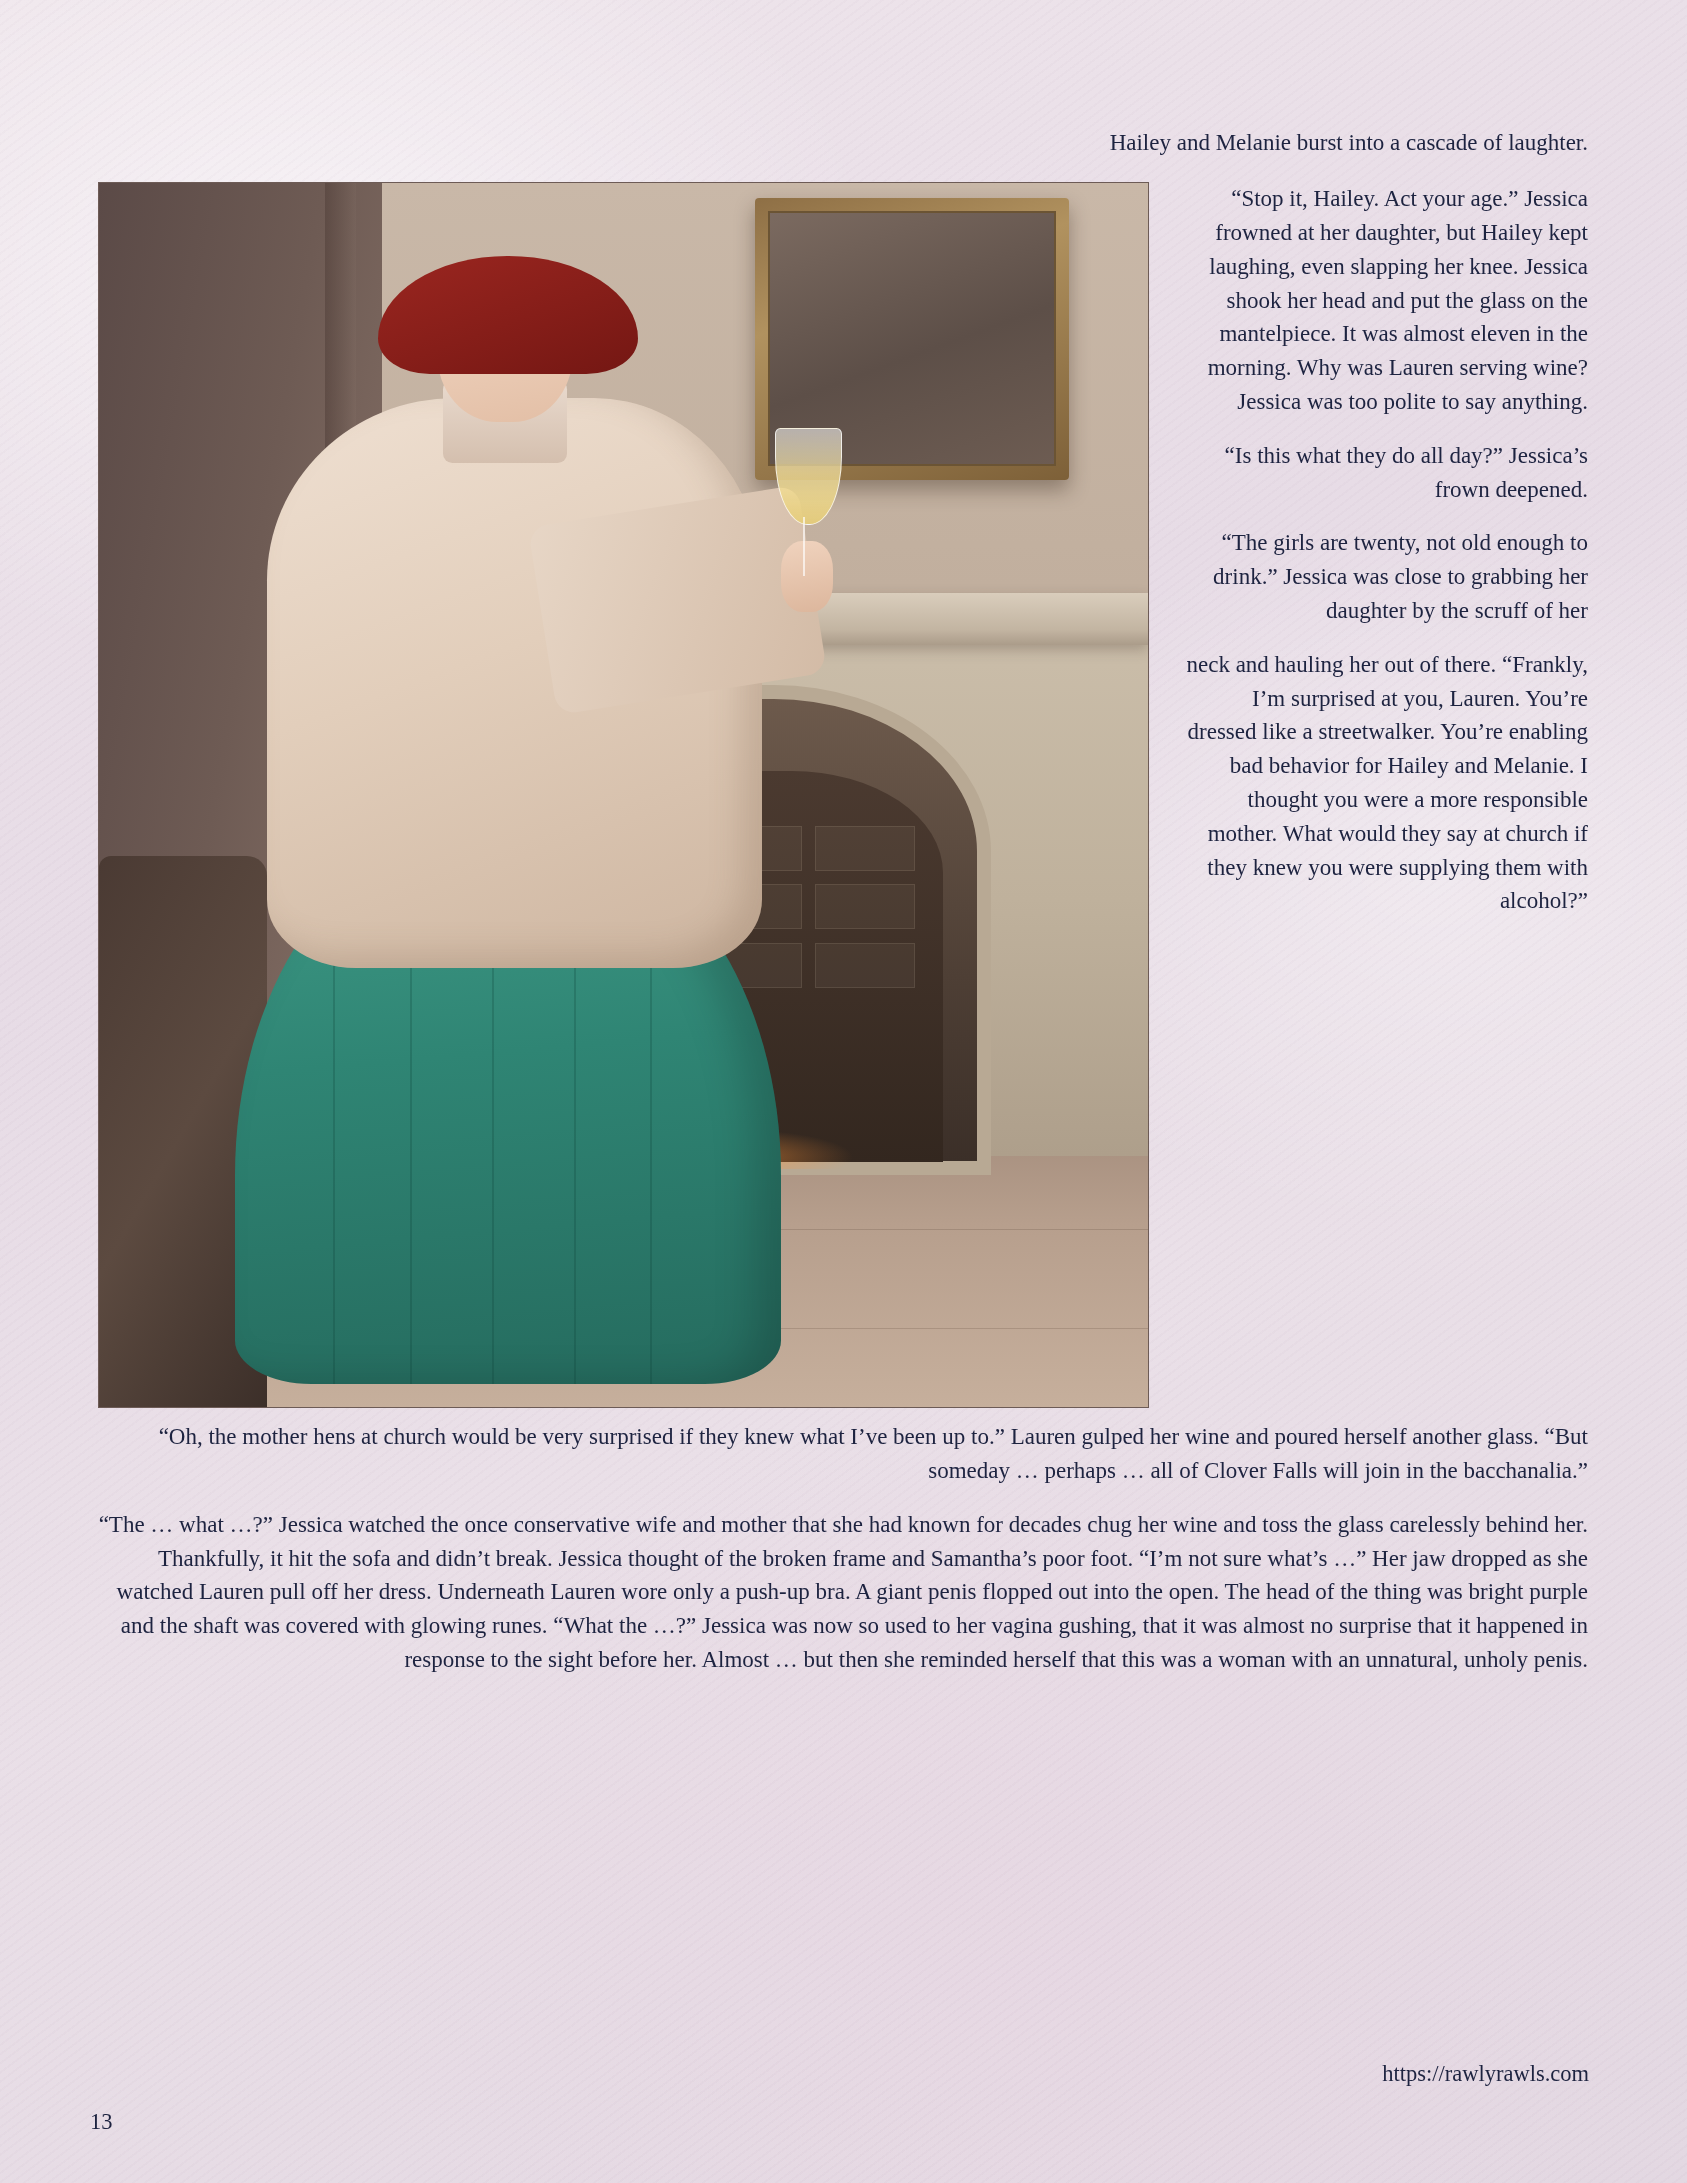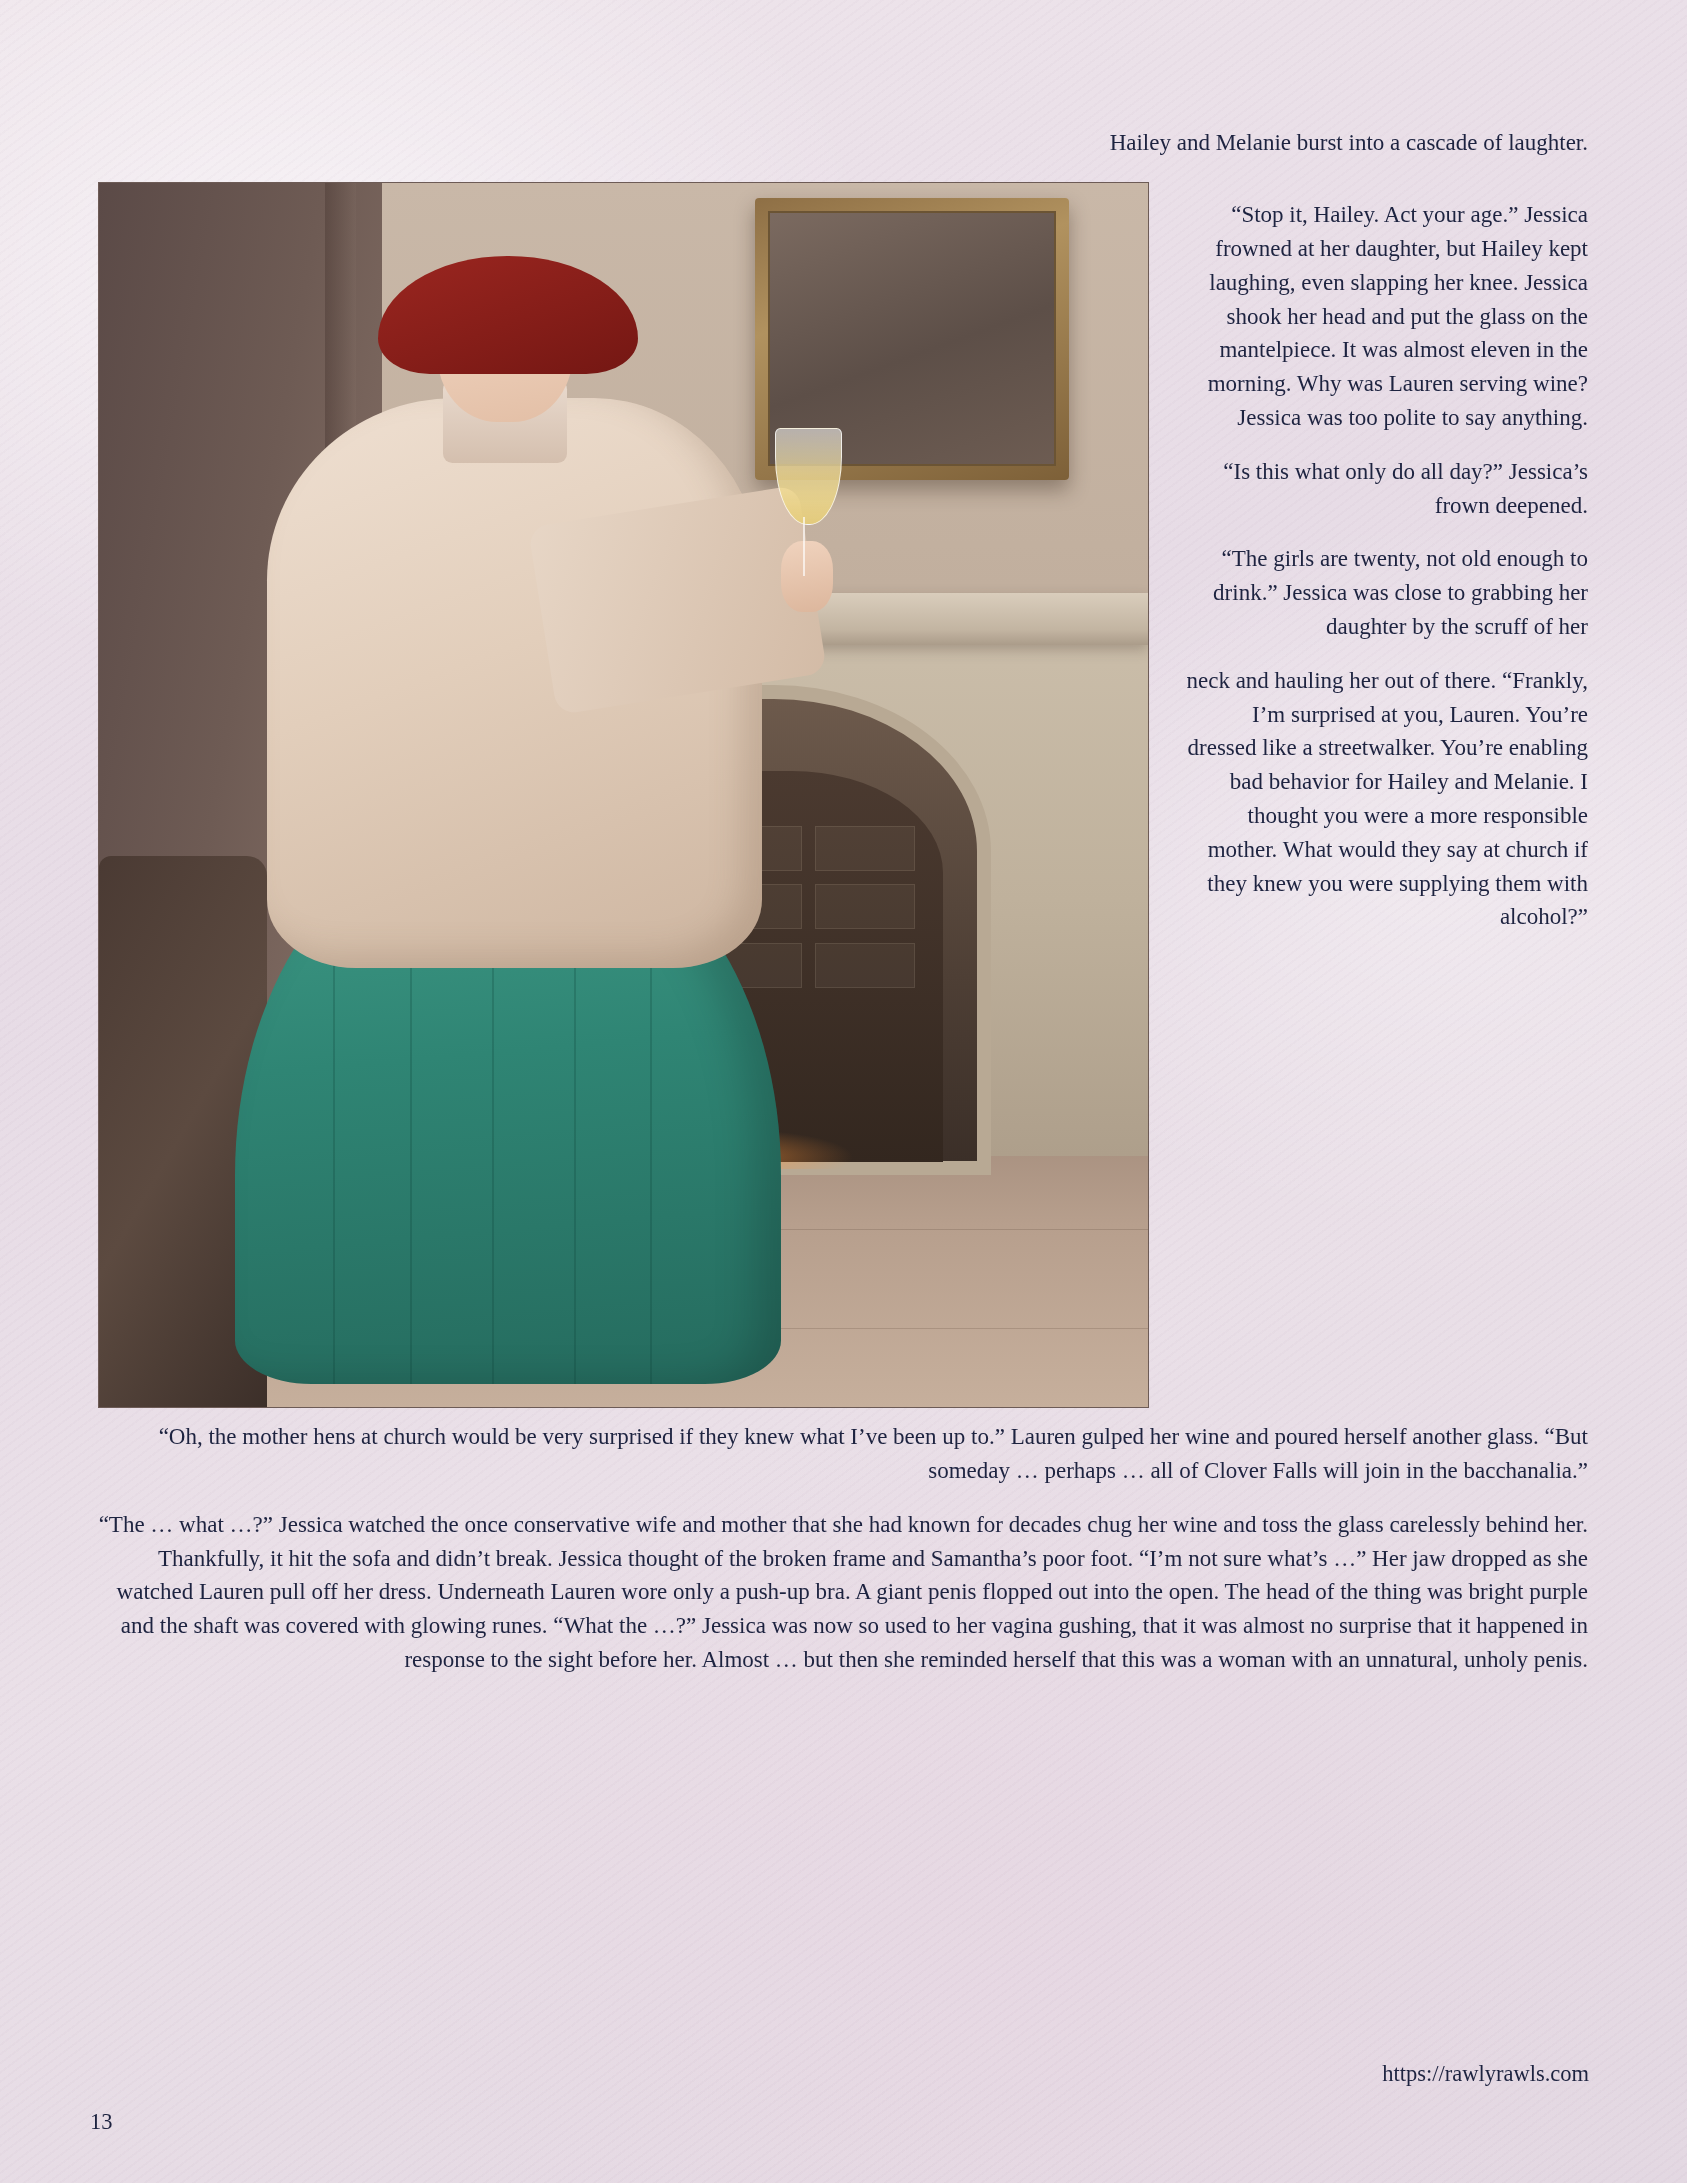--- a/index.html
+++ b/index.html
@@ -219,21 +219,21 @@
     position: absolute; left: 95.3%; top: 25%; width: 2.6px; height: 5%;
     background: rgba(255,255,255,0.65);
   }
 
   .right-col {
     overflow: hidden;
   }
   .right-col p {
     font-size: 23px;
     line-height: 1.47;
-    margin: 16px 0 20px 0;
+    margin: 0 0 20px 0;
   }
 
   .footer {
     position: absolute;
     left: 98px;
     right: 98px;
     bottom: 48px;
     height: 33px;
   }
   .page-number {
@@ -324,21 +324,21 @@
             <div class="hair-front"></div>
             <div class="hand"></div>
             <div class="glass-bowl"></div>
             <div class="glass-stem"></div>
           </div>
         </div>
       </figure>
 
       <div class="right-col">
         <p>“Stop it, Hailey. Act your age.” Jessica frowned at her daughter, but Hailey kept laughing, even slapping her knee. Jessica shook her head and put the glass on the mantelpiece. It was almost eleven in the morning. Why was Lauren serving wine? Jessica was too polite to say anything.</p>
-        <p>“Is this what only do all day?” Jessica’s frown deepened.</p>
+        <p>“Is this what they do all day?” Jessica’s frown deepened.</p>
         <p>“The girls are twenty, not old enough to drink.” Jessica was close to grabbing her daughter by the scruff of her</p>
       </div>
 
       <p>neck and hauling her out of there. “Frankly, I’m surprised at you, Lauren. You’re dressed like a streetwalker. You’re enabling bad behavior for Hailey and Melanie. I thought you were a more responsible mother. What would they say at church if they knew you were supplying them with alcohol?”</p>
     </div>
 
     <p>“Oh, the mother hens at church would be very surprised if they knew what I’ve been up to.” Lauren gulped her wine and poured herself another glass. “But someday … perhaps … all of Clover Falls will join in the bacchanalia.”</p>
     <p>“The … what …?” Jessica watched the once conservative wife and mother that she had known for decades chug her wine and toss the glass carelessly behind her. Thankfully, it hit the sofa and didn’t break. Jessica thought of the broken frame and Samantha’s poor foot. “I’m not sure what’s …” Her jaw dropped as she watched Lauren pull off her dress. Underneath Lauren wore only a push-up bra. A giant penis flopped out into the open. The head of the thing was bright purple and the shaft was covered with glowing runes. “What the …?” Jessica was now so used to her vagina gushing, that it was almost no surprise that it happened in response to the sight before her. Almost … but then she reminded herself that this was a woman with an unnatural, unholy penis.</p>
   </div>
 

